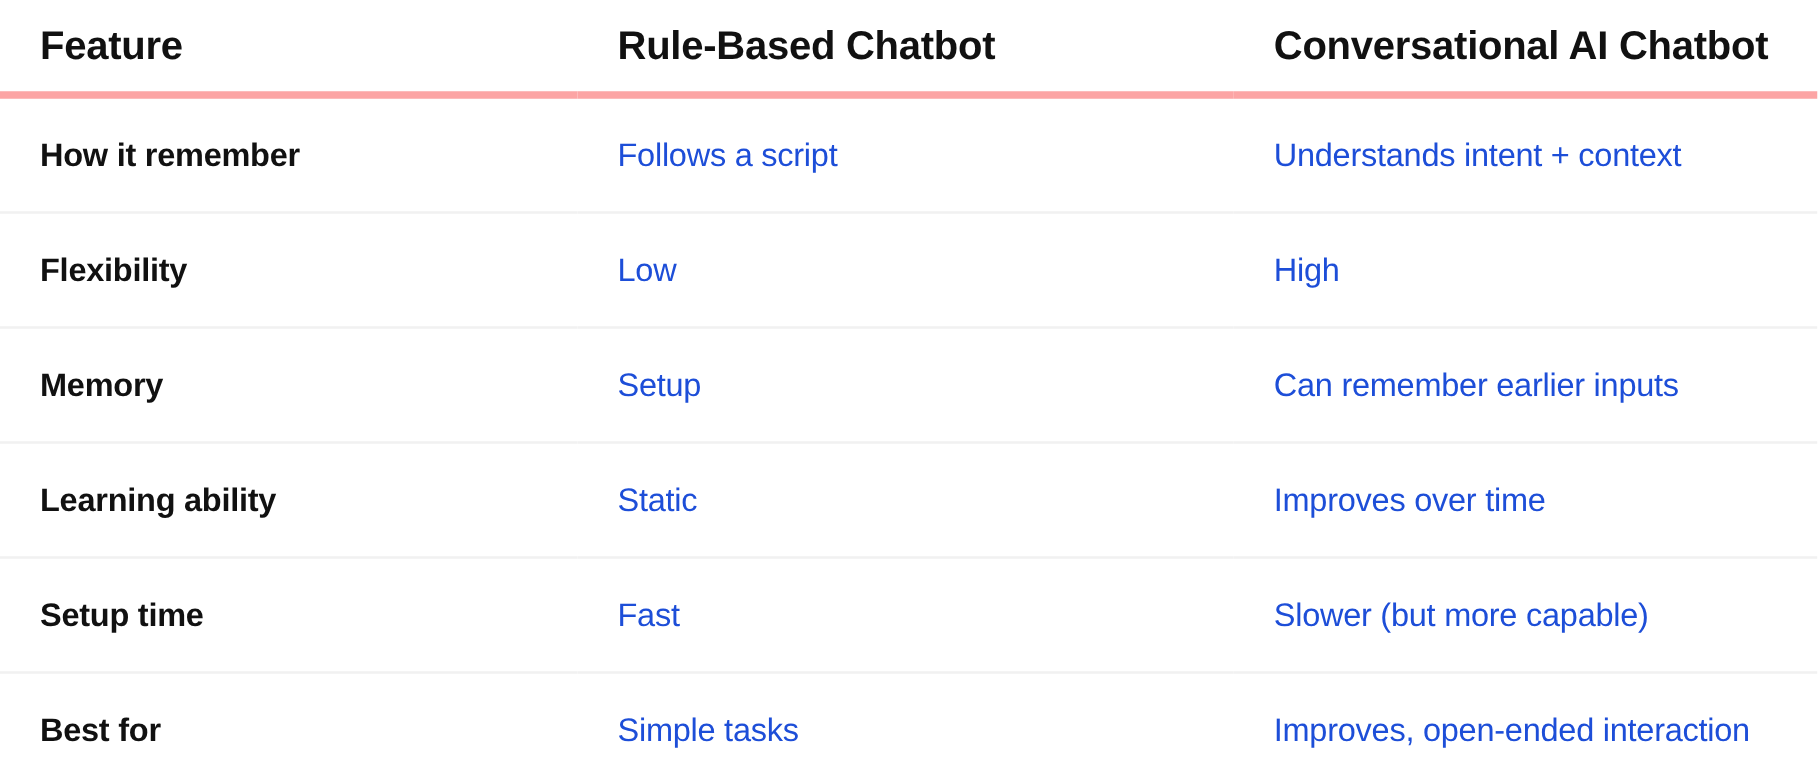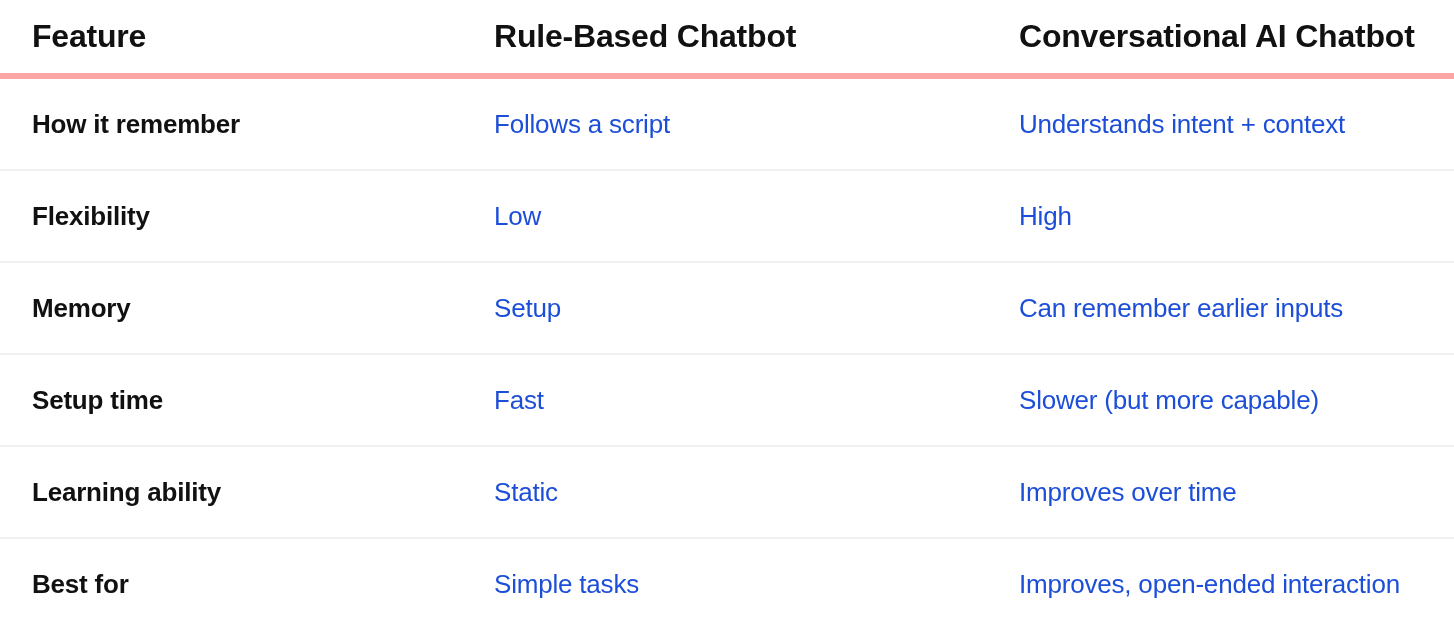--- a/index.html
+++ b/index.html
@@ -121,38 +121,38 @@
       </td>
       <td>
         <span class="cell-inner">Setup</span>
       </td>
       <td>
         <span class="cell-inner">Can remember earlier inputs</span>
       </td>
     </tr>
     <tr>
       <td class="feature-cell">
+        <span class="cell-inner">Learning ability</span>
+      </td>
+      <td>
+        <span class="cell-inner">Static</span>
+      </td>
+      <td>
+        <span class="cell-inner">Improves over time</span>
+      </td>
+    </tr>
+    <tr>
+      <td class="feature-cell">
         <span class="cell-inner">Setup time</span>
       </td>
       <td>
         <span class="cell-inner">Fast</span>
       </td>
       <td>
         <span class="cell-inner">Slower (but more capable)</span>
-      </td>
-    </tr>
-    <tr>
-      <td class="feature-cell">
-        <span class="cell-inner">Learning ability</span>
-      </td>
-      <td>
-        <span class="cell-inner">Static</span>
-      </td>
-      <td>
-        <span class="cell-inner">Improves over time</span>
       </td>
     </tr>
     <tr>
       <td class="feature-cell">
         <span class="cell-inner">Best for</span>
       </td>
       <td>
         <span class="cell-inner">Simple tasks</span>
       </td>
       <td>

